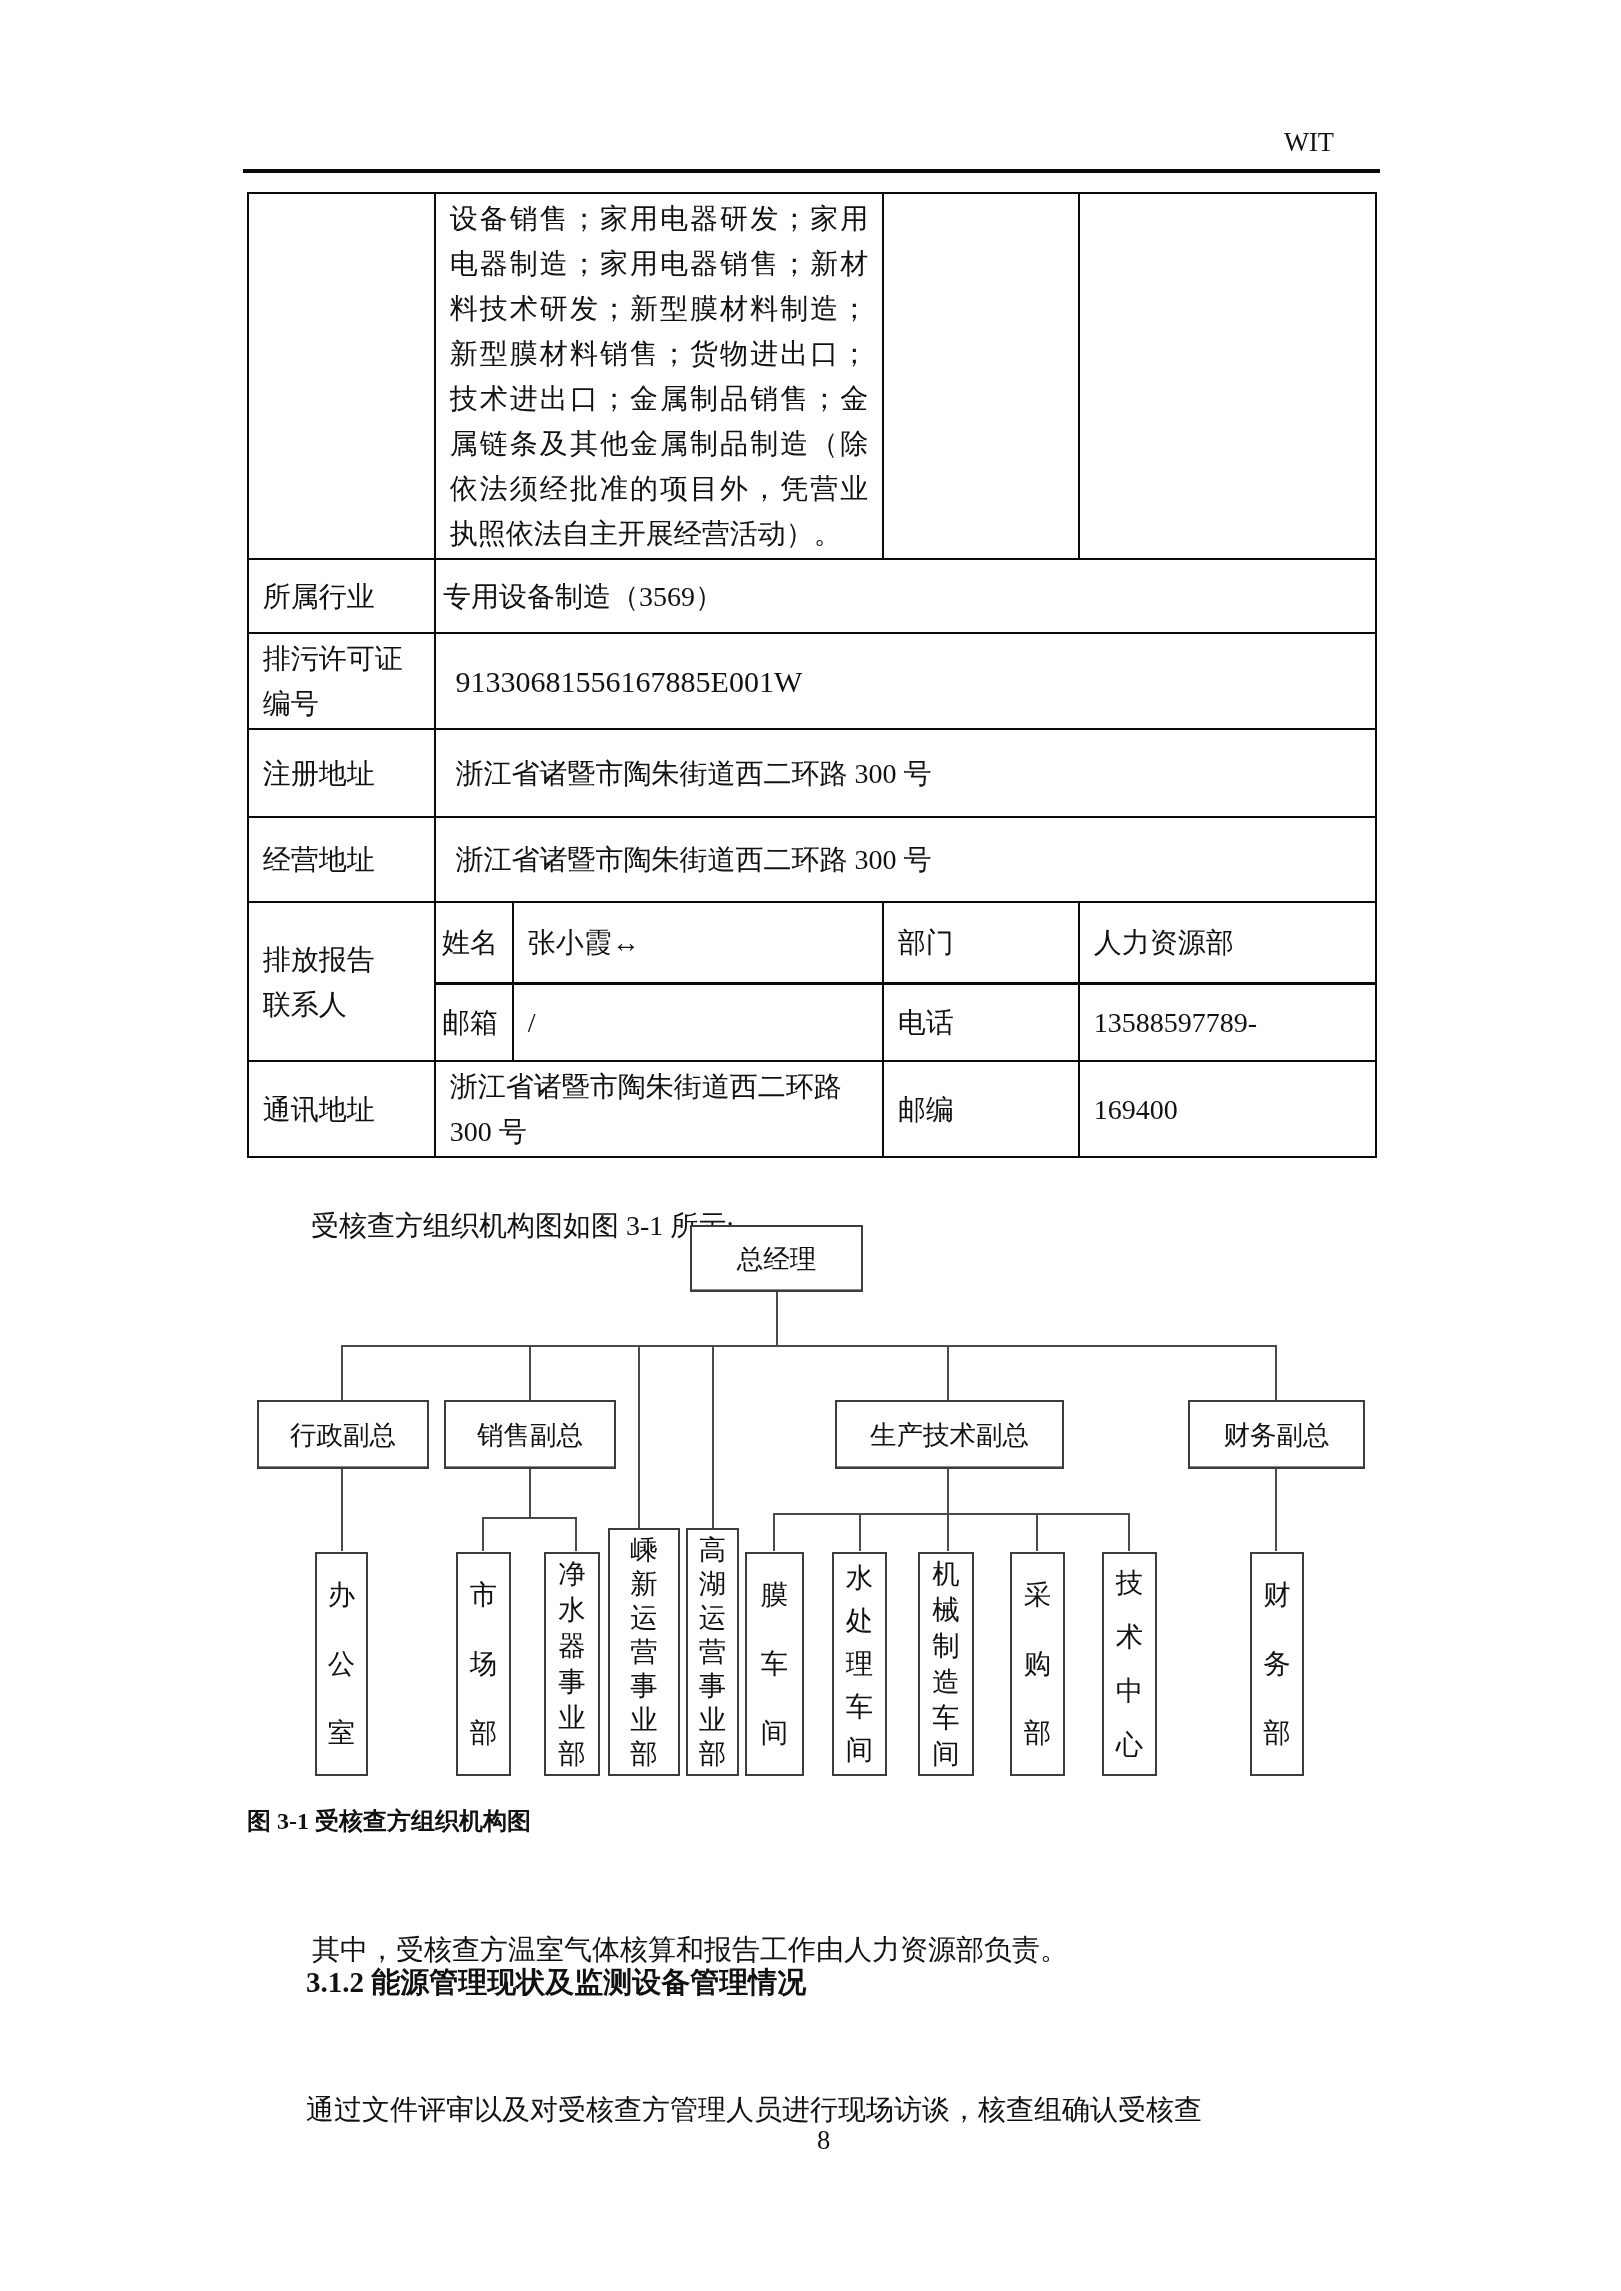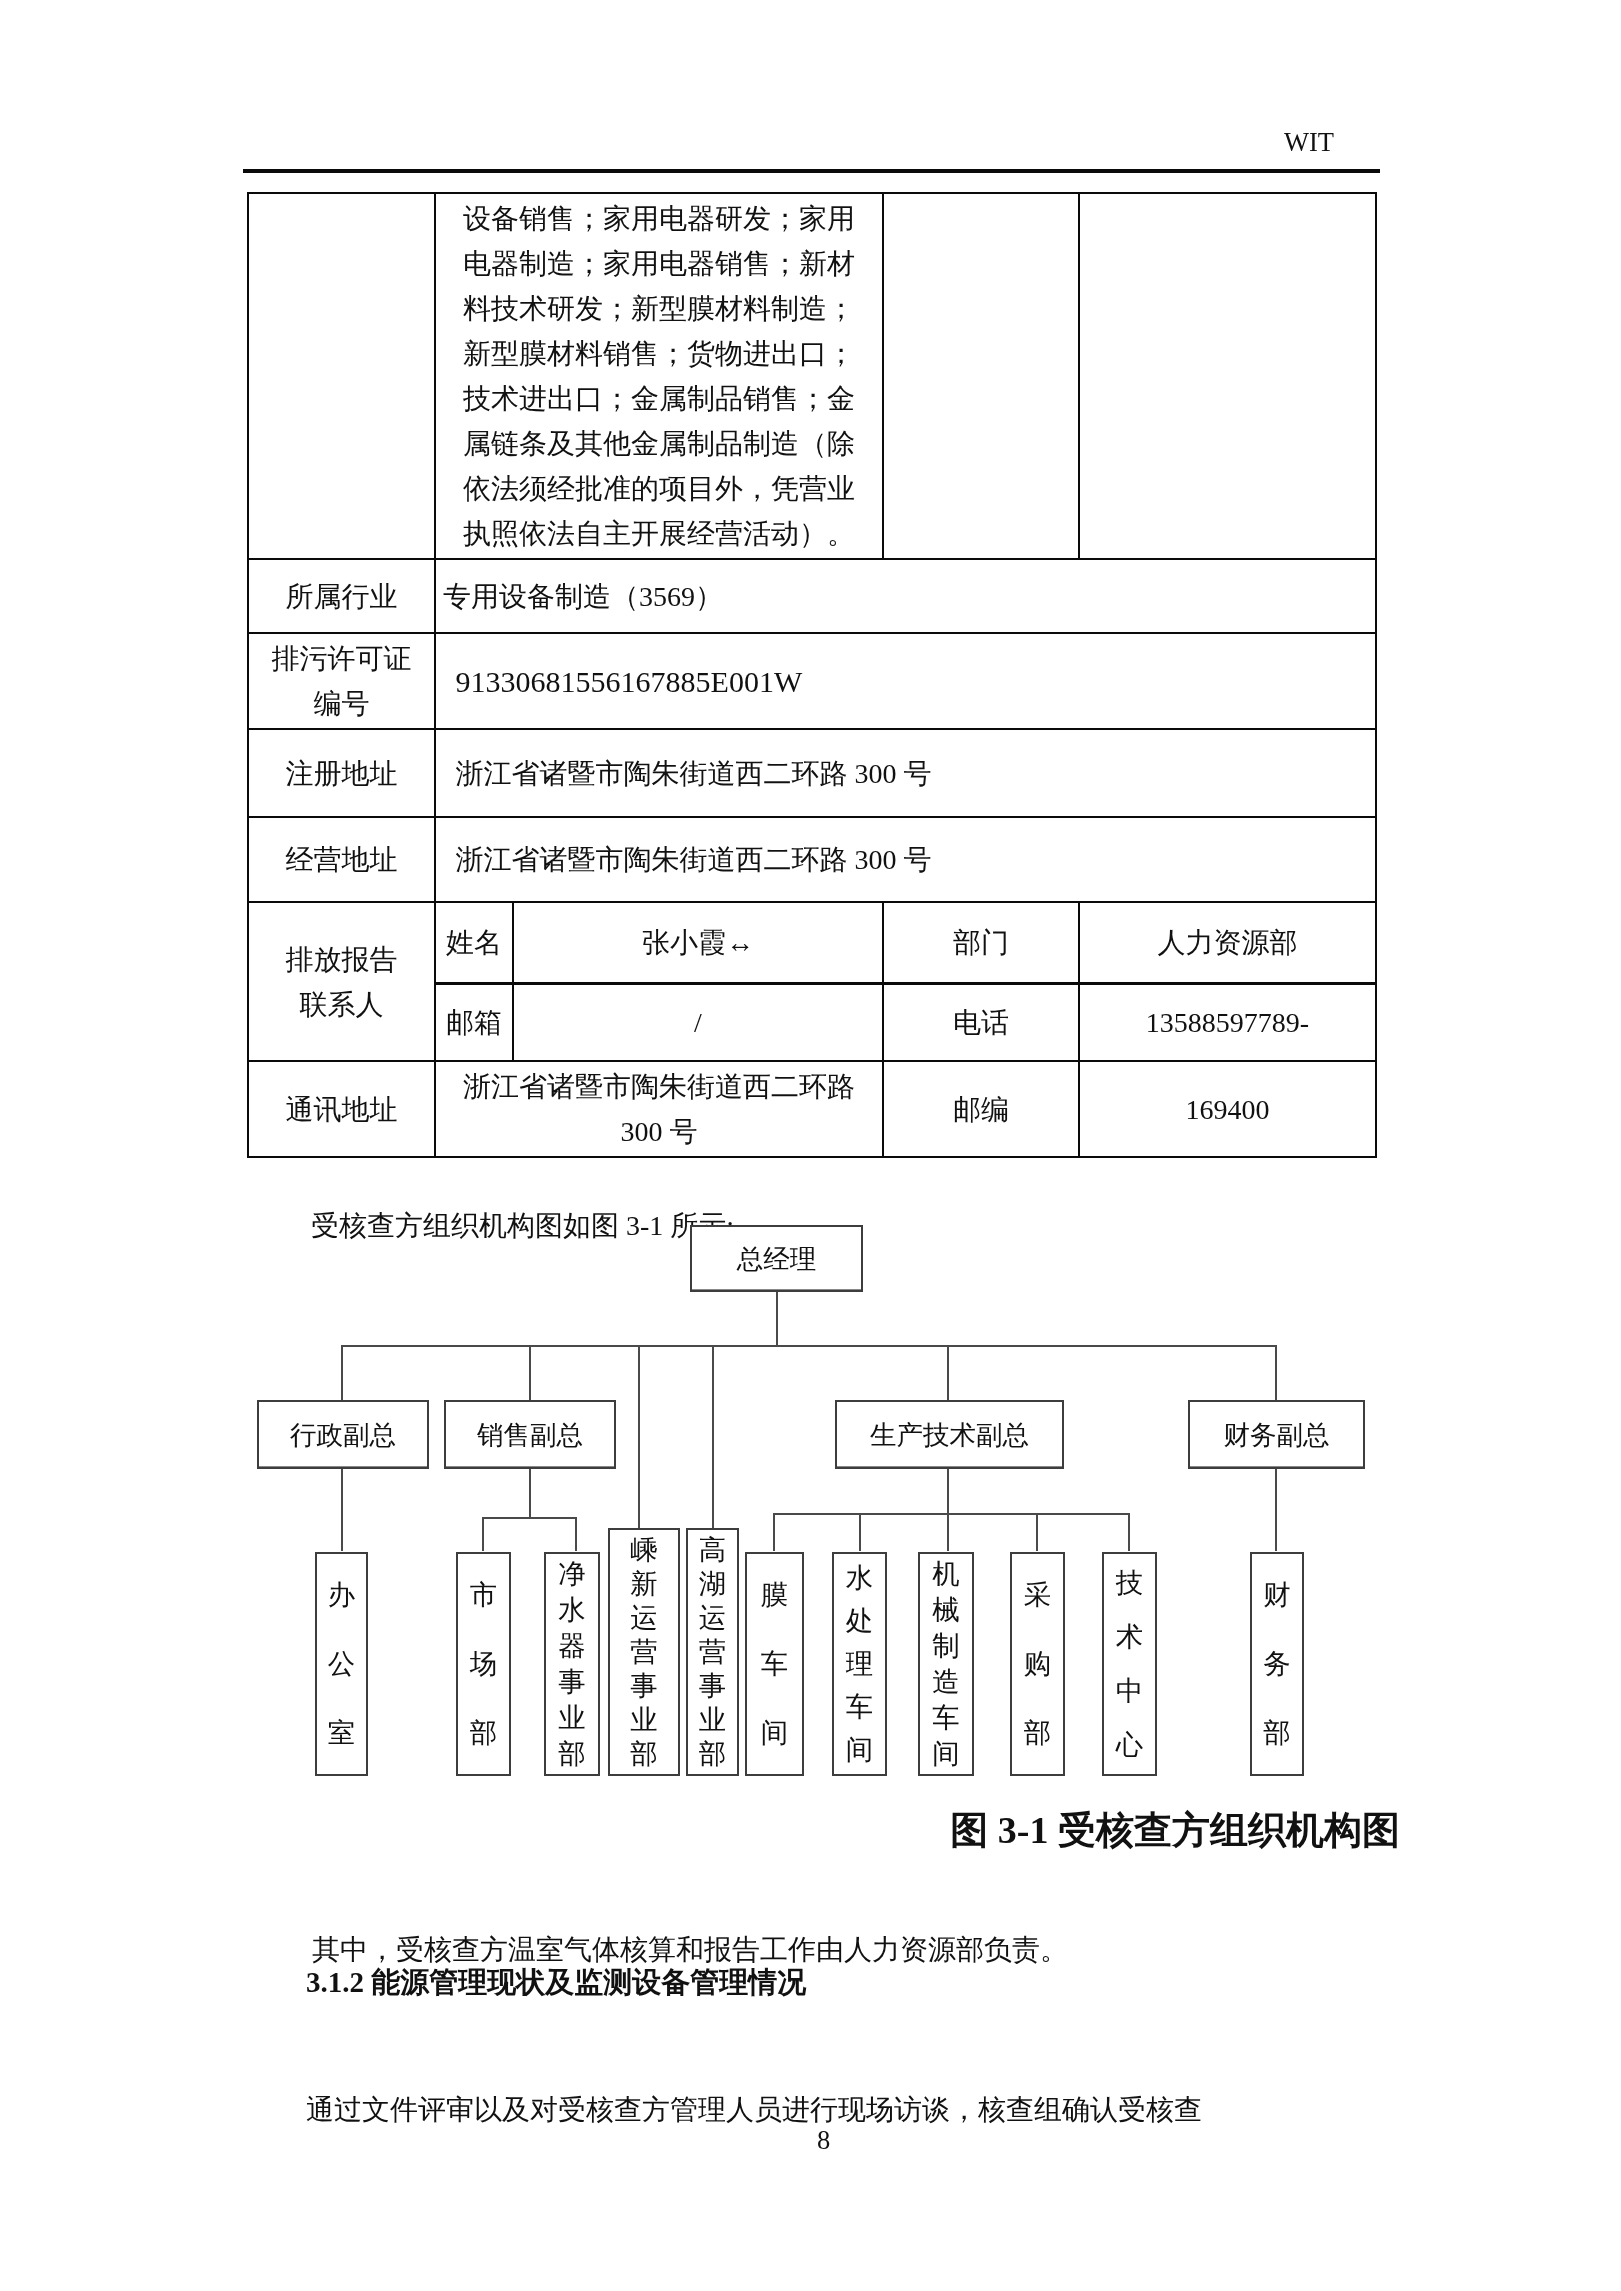--- a/index.html
+++ b/index.html
@@ -5,36 +5,36 @@
   html,body{margin:0;padding:0;background:#ffffff;}
   #page{position:relative;width:1621px;height:2292px;background:#ffffff;overflow:hidden;
         font-family:"Liberation Serif","DejaVu Serif",serif;color:#111;}
   .abs{position:absolute;}
   
   .hdr-title{left:245px;top:127px;font-size:25.5px;letter-spacing:1px;}
   .hdr-mark{left:1284px;top:127px;font-size:26.5px;}
   .hdr-rule{left:243px;top:169px;width:1137px;height:3.9px;background:#0a0a0a;}
   
   table.info{position:absolute;left:247px;top:192px;border-collapse:collapse;table-layout:fixed;}
-  table.info td{border:2px solid #0a0a0a;font-size:28px;line-height:45px;text-align:center;
+  table.info td{border:2px solid #0a0a0a;font-size:28px;line-height:45px;
                 vertical-align:middle;padding:2px 13.7px;overflow:hidden;}
   td.scope{ text-align:justify;text-justify:inter-character;padding:5.9px 19.6px;}
   tr.thicktop td{border-top:3.9px solid #0a0a0a;}
   
   .obox{position:absolute;border:2px solid #3d3d3d;background:#fff;display:flex;
         align-items:center;justify-content:center;font-size:26.5px;box-sizing:border-box;
         box-shadow:0 -1px 0 #888 inset;}
   .vbox{position:absolute;border:2px solid #3d3d3d;background:#fff;display:flex;
         align-items:center;justify-content:center;font-size:27.4px;box-sizing:border-box;
         text-align:center;word-break:break-all;}
   .vbox .t{width:29px;display:block;}
   .cline{position:absolute;background:#4a4a4a;}
   
   .body-text{font-size:28px;margin-top:47px;}
-  .caption{left:247px;top:1805px;width:1153px;text-align:right;font-weight:bold;font-size:38px;}
+  .caption{left:247px;top:1805px;width:1153px;text-align:left;font-weight:bold;font-size:24px;}
   .heading{left:306px;top:1963px;font-weight:bold;font-size:29px;}
   .pagenum{left:247px;top:2125px;width:1153px;text-align:center;font-size:26.5px;}
 </style>
 </head>
 <body>
 
 <div id="page">
 
   <div class="abs hdr-mark">WIT</div>
   <div class="abs hdr-rule"></div>

